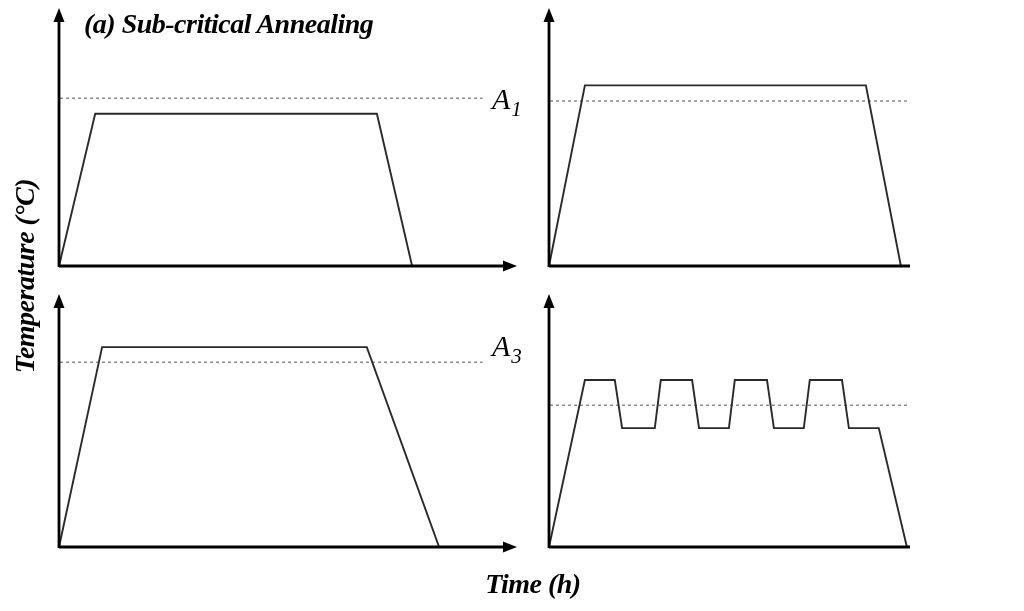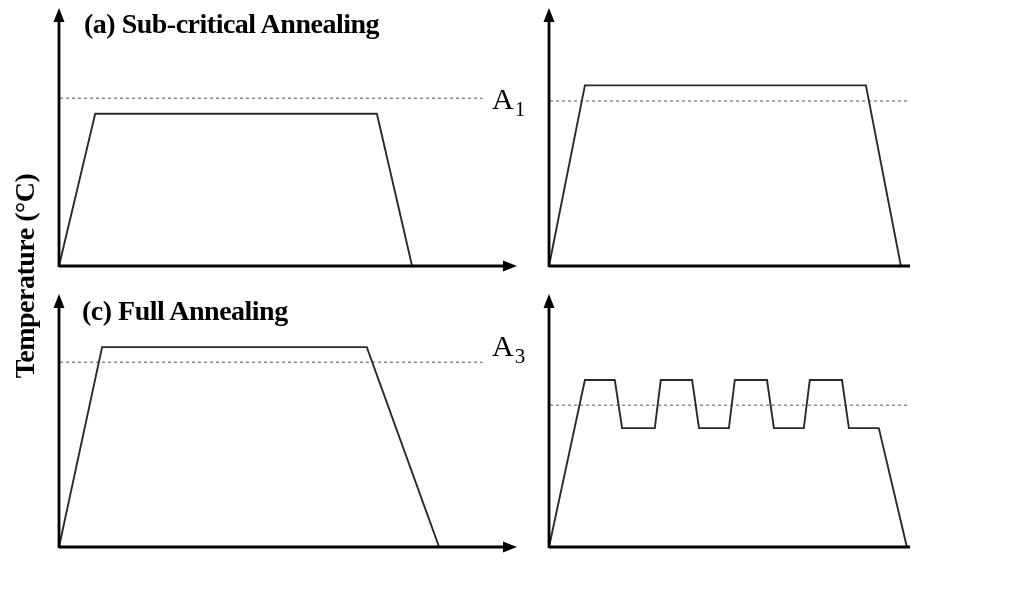--- a/index.html
+++ b/index.html
@@ -6,20 +6,21 @@
     margin: 0; padding: 0;
     background: #ffffff;
   }
   #figure {
     position: relative;
     width: 910px; height: 611px;
     background: #ffffff;
     overflow: hidden;
     font-family: "Liberation Serif", serif;
     color: #000000;
+    font-style: italic;
   }
   .panel-svg {
     position: absolute;
     display: block;
   }
   #svg-a { left: 0px;   top: 0px;   }
   #svg-b { left: 530px; top: 0px;   }
   #svg-c { left: 0px;   top: 292px; }
   #svg-d { left: 530px; top: 292px; }
   .panel-title {
@@ -107,22 +108,22 @@
   <svg id="svg-d" class="panel-svg" width="494" height="270" viewBox="0 0 494 270">
       <line x1="20" y1="113.3" x2="442.2" y2="113.3" stroke="#8c8c8c" stroke-width="1.5" stroke-dasharray="3 3"></line>
       <polyline points="19.0,255.0 54.9,88.0 84.8,88.0 92.1,136.1 124.8,136.1 130.8,88.0 162.1,88.0 169.0,136.1 198.9,136.1 204.8,88.0 237.0,88.0 243.9,136.1 273.8,136.1 279.8,88.0 312.0,88.0 318.9,136.1 348.8,136.1 376.9,255.0" fill="none" stroke="#2a2a2a" stroke-width="1.9" stroke-linejoin="miter"></polyline>
       <line x1="19" y1="255" x2="468" y2="255" stroke="#000000" stroke-width="2.8"></line>
       <polygon points="479,255 465,249.5 465,260.5" fill="#000000"></polygon>
       <line x1="19" y1="256" x2="19" y2="13" stroke="#000000" stroke-width="2.8"></line>
       <polygon points="19,2 13.5,16 24.5,16" fill="#000000"></polygon>
     </svg>
 
   <div id="title-a" class="panel-title">(a) Sub-critical Annealing</div>
-  <div id="title-c" class="panel-title">(c) Full Annealing</div>
 
   <div id="ref-label-a" class="ref-label"><span>A</span><span class="sub">1</span></div>
   <div id="ref-label-b" class="ref-label"><span>A</span><span class="sub">1</span></div>
   <div id="ref-label-c" class="ref-label"><span>A</span><span class="sub">3</span></div>
   <div id="ref-label-d" class="ref-label"><span>A</span><span class="sub">1</span></div>
 
   <div class="y-axis-label">Temperature (°C)</div>
+  <div class="x-axis-label">Time (h)</div>
 
 </div>
 
 </body></html>

